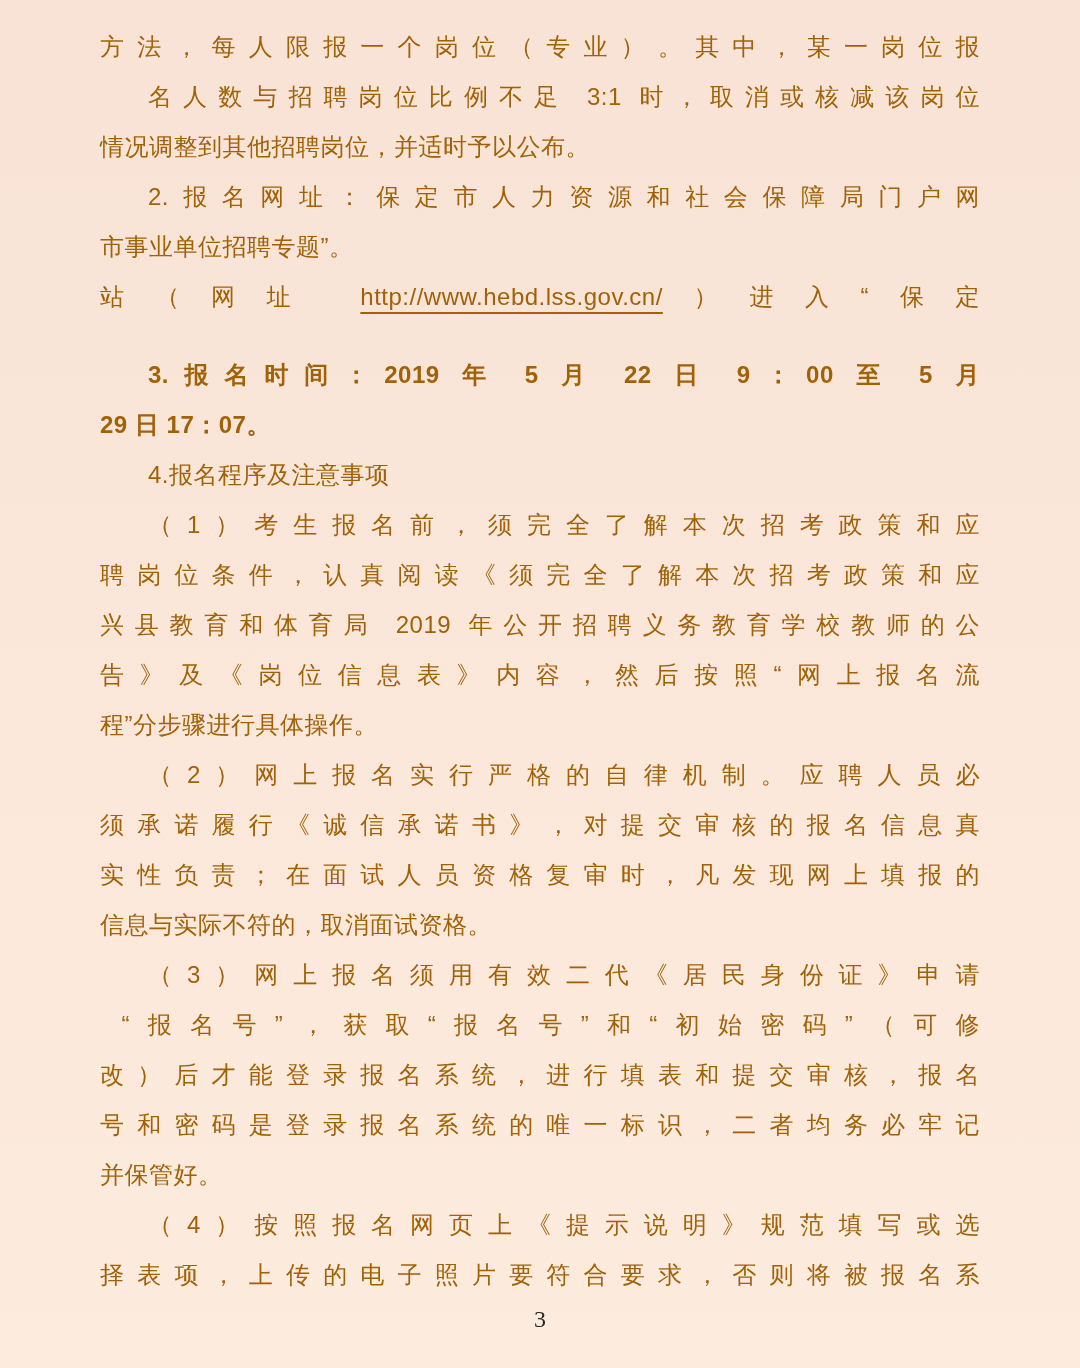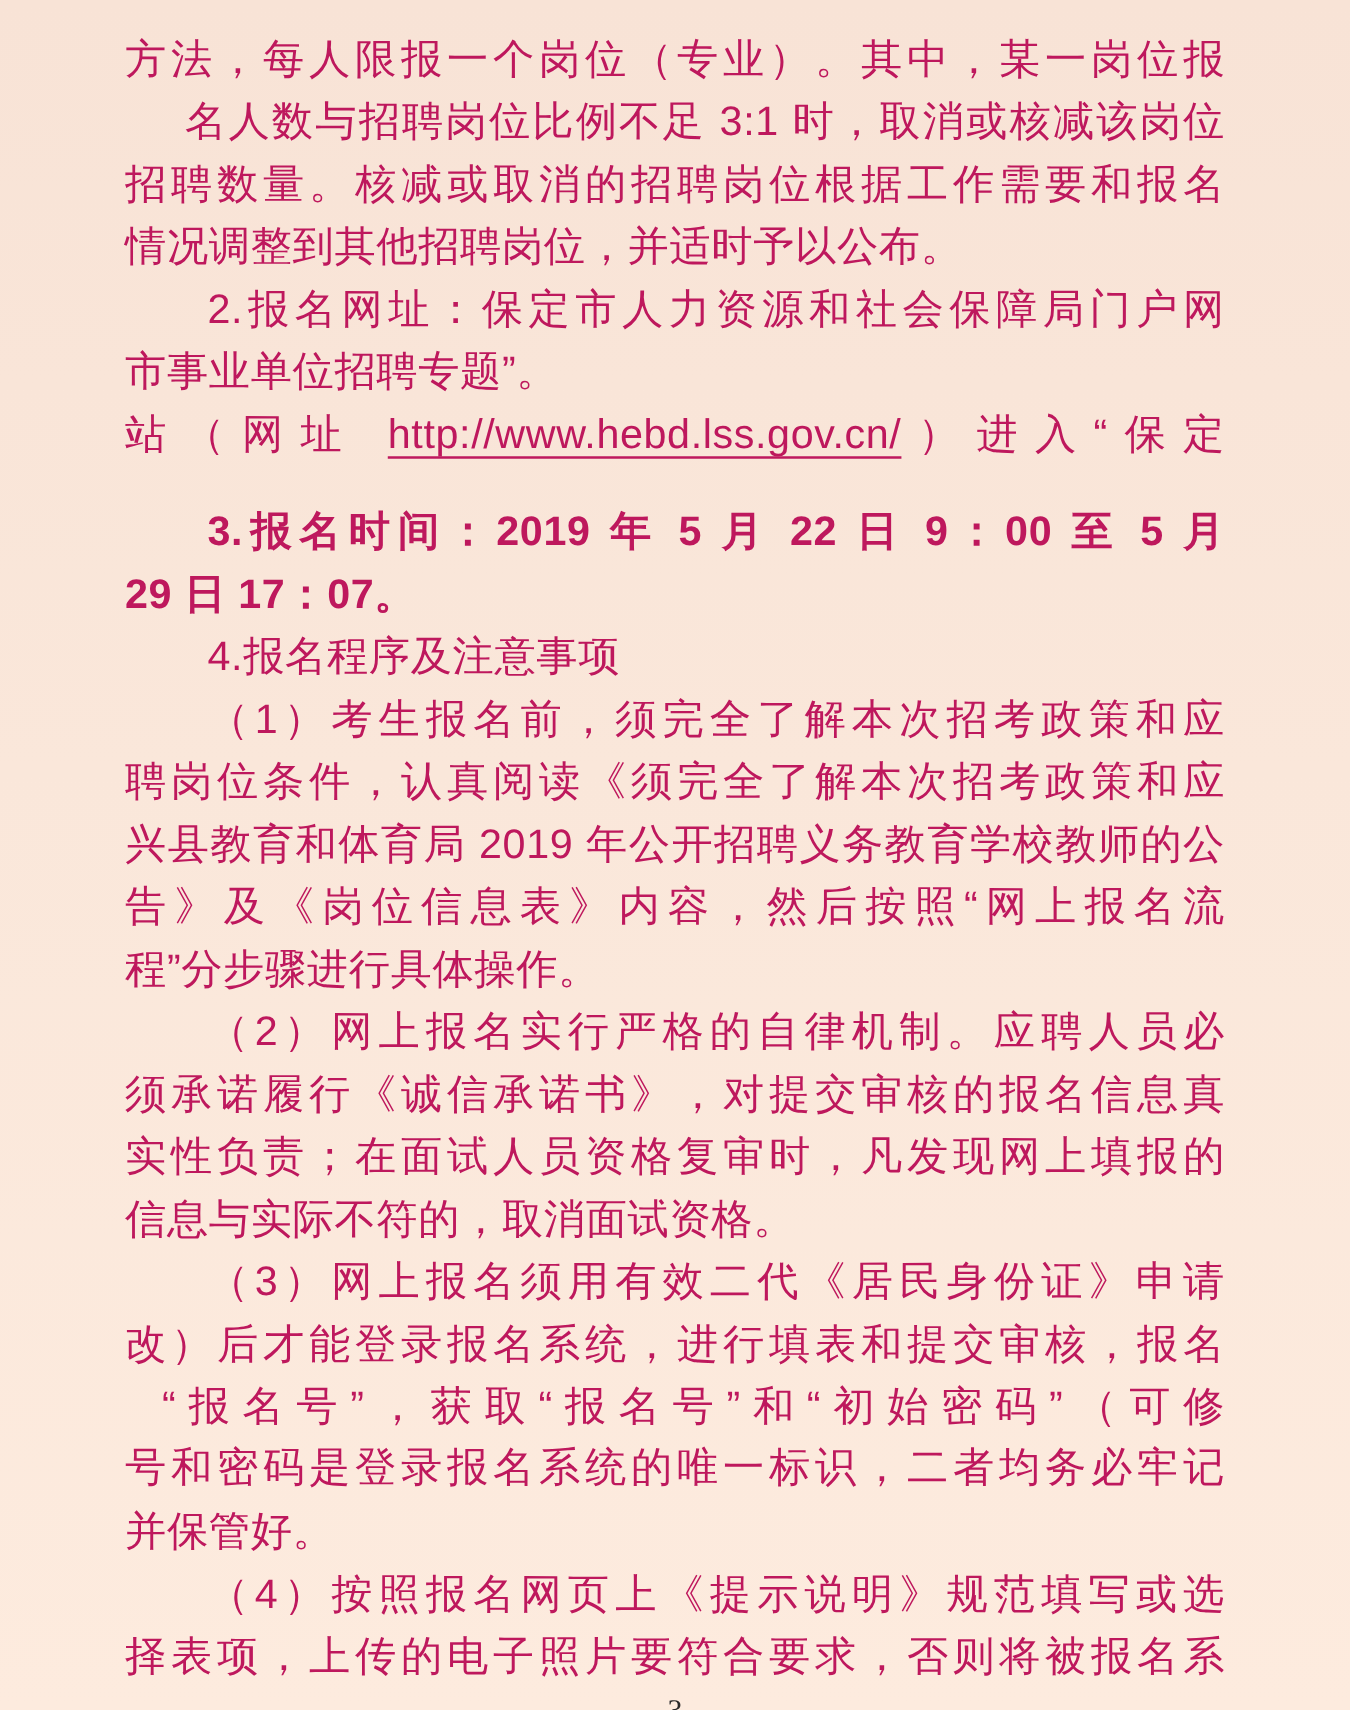--- a/index.html
+++ b/index.html
@@ -18,22 +18,22 @@
     width: 1080px;
     height: 1368px;
     padding: 22px 100px 0 100px;
   }
   .doc-body {
     width: 880px;
   }
   .line {
     height: 50px;
     line-height: 50px;
-    font-size: 33px;
-    color: #be185d;
+    font-size: 24px;
+    color: #a16207;
     text-align: justify;
     white-space: normal;
     letter-spacing: 0.5px;
   }
   .line.stretch {
     text-align-last: justify;
   }
   .line.endline {
     text-align-last: left;
   }
@@ -53,39 +53,38 @@
     color: #2a2a2a;
   }
 </style>
 </head>
 <body>
 
 <div class="page">
   <div class="doc-body">
       <div class="line stretch" style="text-indent: 0em;"><span>方法，每人限报一个岗位（专业）。其中，某一岗位报</span></div>
       <div class="line stretch" style="text-indent: 0em; margin-left: 48px;"><span>名人数与招聘岗位比例不足 3:1 时，取消或核减该岗位</span></div>
-      <div class="line stretch" style="text-indent: 0em;"><span>招聘数量。核减或取消的招聘岗位根据工作需要和报名</span></div>
       <div class="line endline" style="text-indent: 0em;"><span>情况调整到其他招聘岗位，并适时予以公布。</span></div>
       <div class="line stretch" style="text-indent: 2em;"><span>2.报名网址：保定市人力资源和社会保障局门户网</span></div>
       <div class="line endline" style="text-indent: 0em;"><span>市事业单位招聘专题”。</span></div>
       <div class="line stretch" style="text-indent: 0em;"><span>站（网址 </span><span class="underline">http://www.hebd.lss.gov.cn/</span><span>）进入“保定</span></div>
       <div class="line stretch bold" style="text-indent: 2em; margin-top: 28px;"><span>3.报名时间：2019 年 5 月 22 日 9：00 至 5 月</span></div>
       <div class="line endline bold" style="text-indent: 0em;"><span>29 日 17：07。</span></div>
       <div class="line endline" style="text-indent: 2em;"><span>4.报名程序及注意事项</span></div>
       <div class="line stretch" style="text-indent: 2em;"><span>（1）考生报名前，须完全了解本次招考政策和应</span></div>
       <div class="line stretch" style="text-indent: 0em;"><span>聘岗位条件，认真阅读《须完全了解本次招考政策和应</span></div>
       <div class="line stretch" style="text-indent: 0em;"><span>兴县教育和体育局 2019 年公开招聘义务教育学校教师的公</span></div>
       <div class="line stretch" style="text-indent: 0em;"><span>告》及《岗位信息表》内容，然后按照“网上报名流</span></div>
       <div class="line endline" style="text-indent: 0em;"><span>程”分步骤进行具体操作。</span></div>
       <div class="line stretch" style="text-indent: 2em;"><span>（2）网上报名实行严格的自律机制。应聘人员必</span></div>
       <div class="line stretch" style="text-indent: 0em;"><span>须承诺履行《诚信承诺书》，对提交审核的报名信息真</span></div>
       <div class="line stretch" style="text-indent: 0em;"><span>实性负责；在面试人员资格复审时，凡发现网上填报的</span></div>
       <div class="line endline" style="text-indent: 0em;"><span>信息与实际不符的，取消面试资格。</span></div>
       <div class="line stretch" style="text-indent: 2em;"><span>（3）网上报名须用有效二代《居民身份证》申请</span></div>
+      <div class="line stretch" style="text-indent: 0.9em;"><span>“报名号”，获取“报名号”和“初始密码”（可修</span></div>
       <div class="line stretch" style="text-indent: 0em;"><span>改）后才能登录报名系统，进行填表和提交审核，报名</span></div>
-      <div class="line stretch" style="text-indent: 0.9em;"><span>“报名号”，获取“报名号”和“初始密码”（可修</span></div>
       <div class="line stretch" style="text-indent: 0em; font-family: Liberation Serif, serif;"><span>号和密码是登录报名系统的唯一标识，二者均务必牢记</span></div>
       <div class="line endline" style="text-indent: 0em;"><span>并保管好。</span></div>
       <div class="line stretch" style="text-indent: 2em;"><span>（4）按照报名网页上《提示说明》规范填写或选</span></div>
       <div class="line stretch" style="text-indent: 0em;"><span>择表项，上传的电子照片要符合要求，否则将被报名系</span></div>
     </div>
   <div class="footer">3</div>
 </div>
 
 </body></html>

